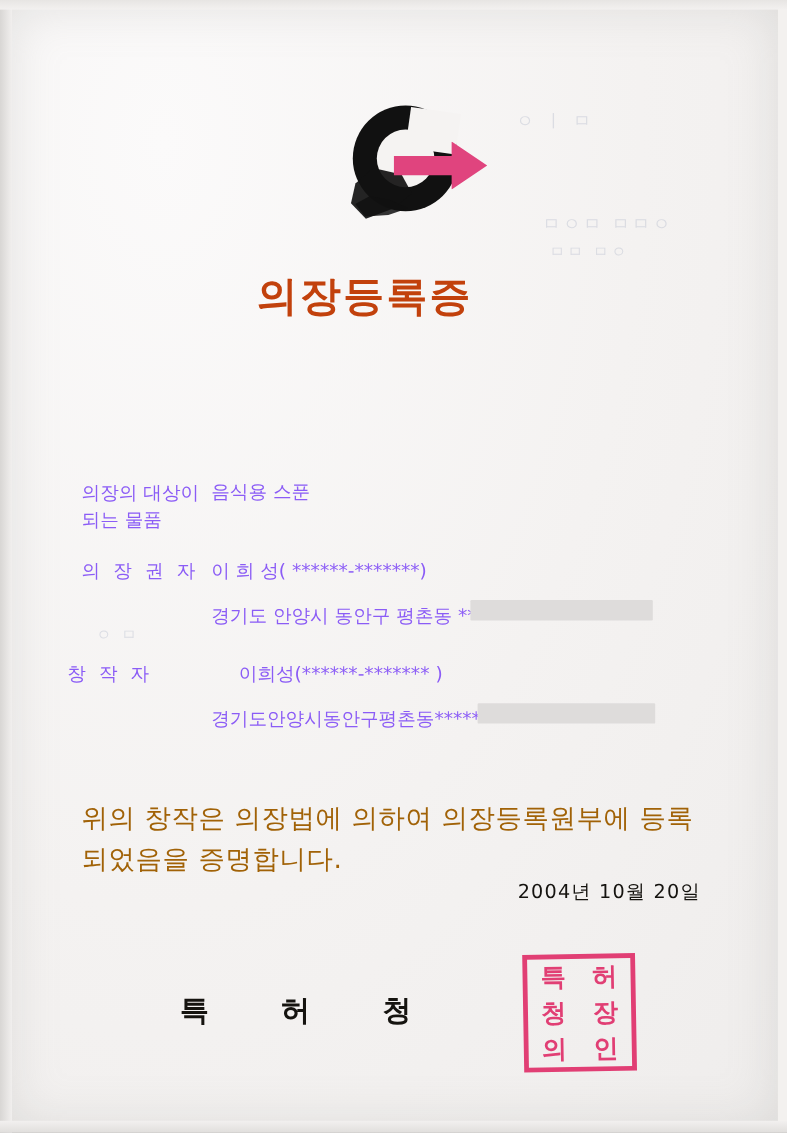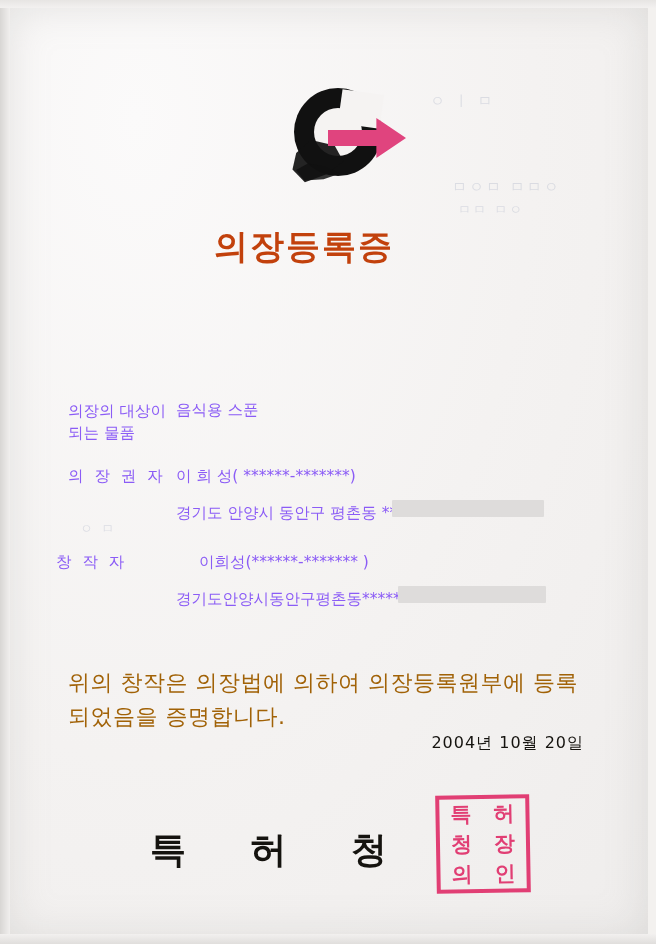--- a/index.html
+++ b/index.html
@@ -192,21 +192,21 @@
     width: 584px;
     text-align: right;
     font-size: 16px;
     letter-spacing: 1px;
     color: #15130f;
   }
 
   .issuer {
     position: absolute;
     left: 150px; top: 826px;
-    font-size: 36px;
+    font-size: 24px;
     font-weight: bold;
     letter-spacing: 26px;
     color: #15130f;
   }
 
   
   .seal {
     position: absolute;
     left: 436px;
     top: 795px;

